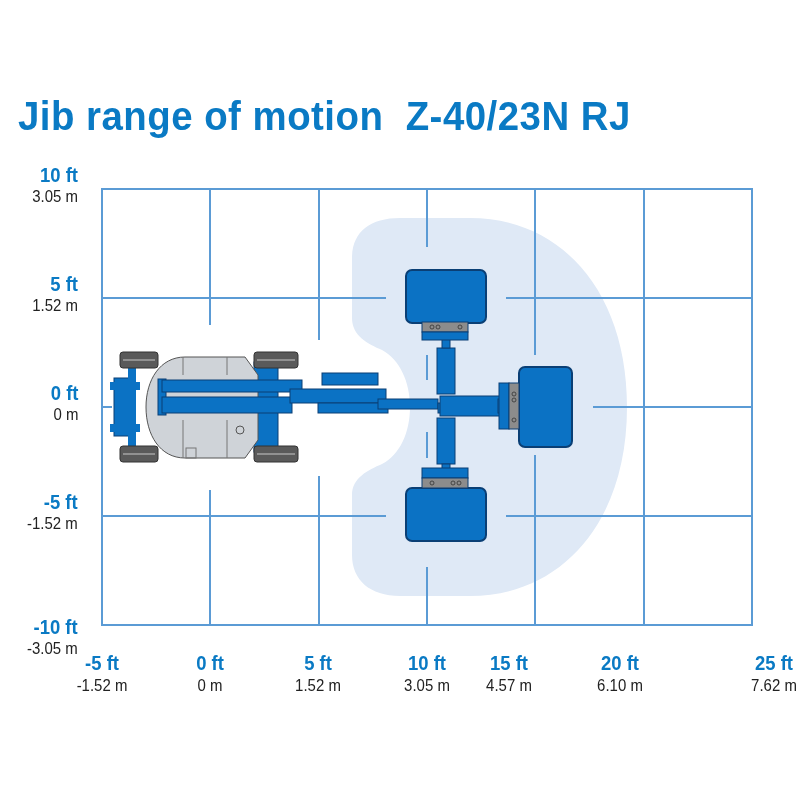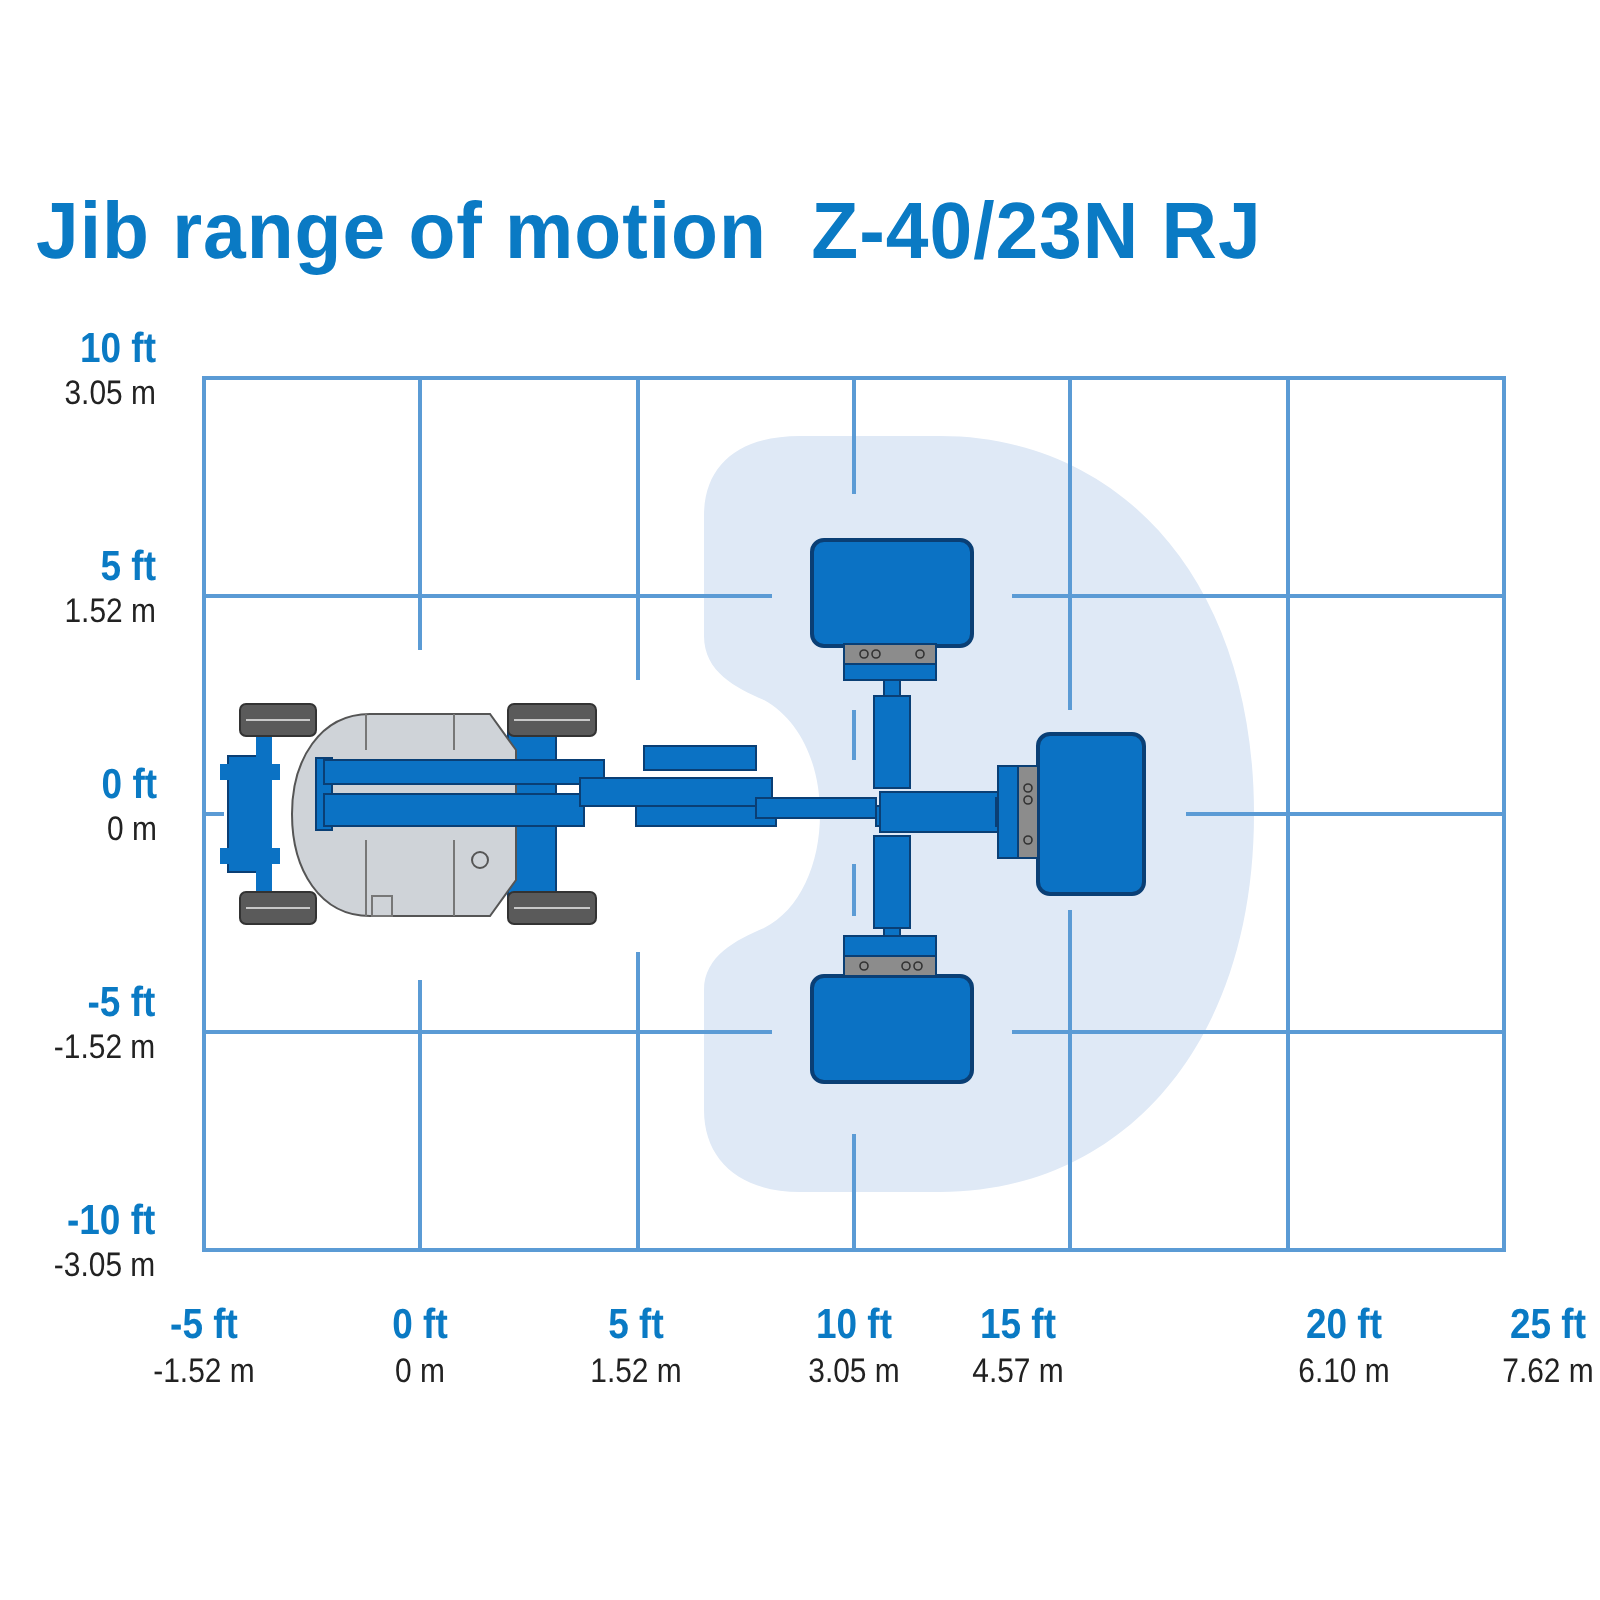--- a/index.html
+++ b/index.html
@@ -27,21 +27,21 @@
   <span class="m">1.52 m</span>
 </div>
 <div class="ylab" style="top:382px">
   <span class="ft">0 ft</span>
   <span class="m">0 m</span>
 </div>
 <div class="ylab" style="top:491px">
   <span class="ft">-5 ft</span>
   <span class="m">-1.52 m</span>
 </div>
-<div class="ylab" style="top:600px">
+<div class="ylab" style="top:616px">
   <span class="ft">-10 ft</span>
   <span class="m">-3.05 m</span>
 </div>
 
 <div class="xlab" style="left:102px">
   <span class="ft">-5 ft</span>
   <span class="m">-1.52 m</span>
 </div>
 <div class="xlab" style="left:210px">
   <span class="ft">0 ft</span>
@@ -52,21 +52,21 @@
   <span class="m">1.52 m</span>
 </div>
 <div class="xlab" style="left:427px">
   <span class="ft">10 ft</span>
   <span class="m">3.05 m</span>
 </div>
 <div class="xlab" style="left:509px">
   <span class="ft">15 ft</span>
   <span class="m">4.57 m</span>
 </div>
-<div class="xlab" style="left:672px">
+<div class="xlab" style="left:620px">
   <span class="ft">20 ft</span>
   <span class="m">6.10 m</span>
 </div>
 <div class="xlab" style="left:774px">
   <span class="ft">25 ft</span>
   <span class="m">7.62 m</span>
 </div>
 
 <svg class="chart" width="800" height="800" viewBox="0 0 800 800">
 

